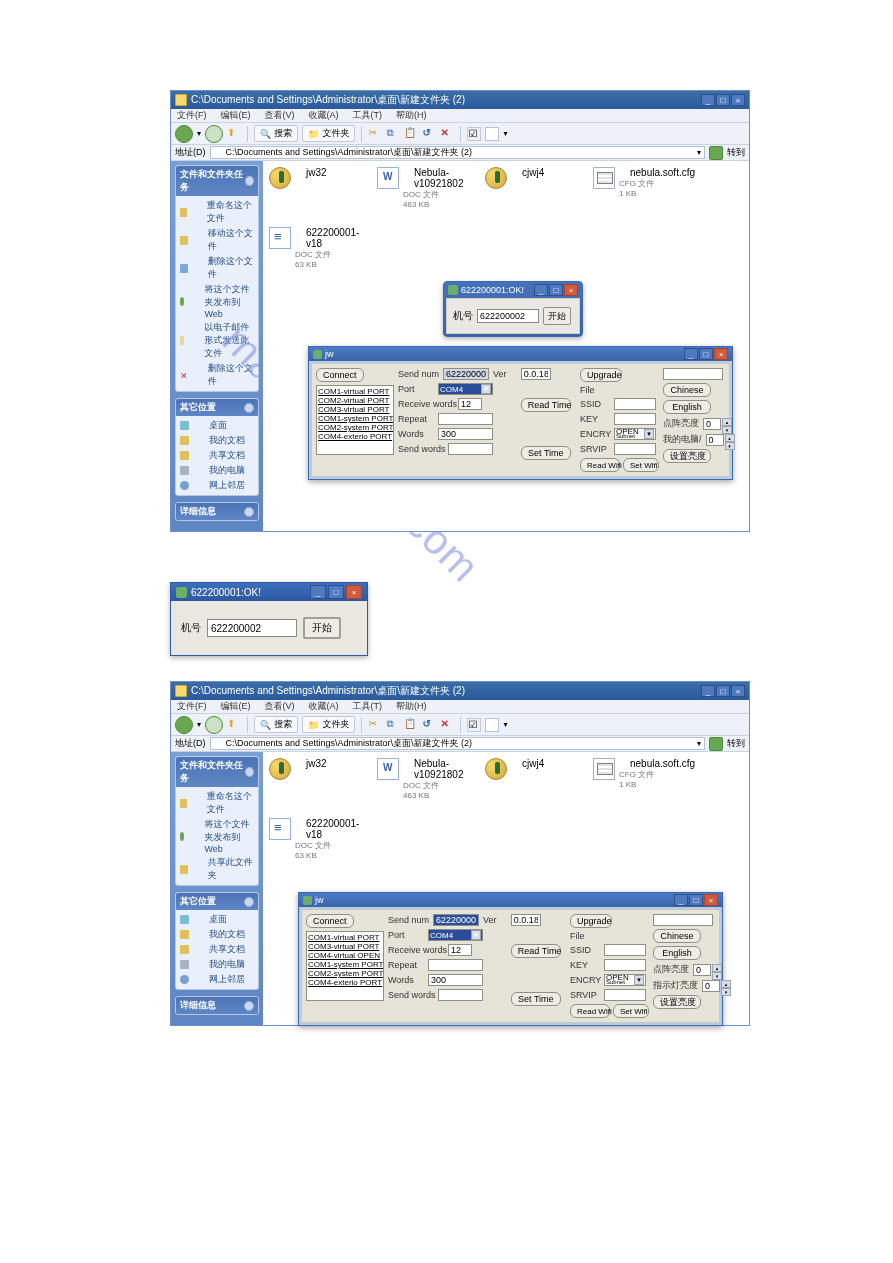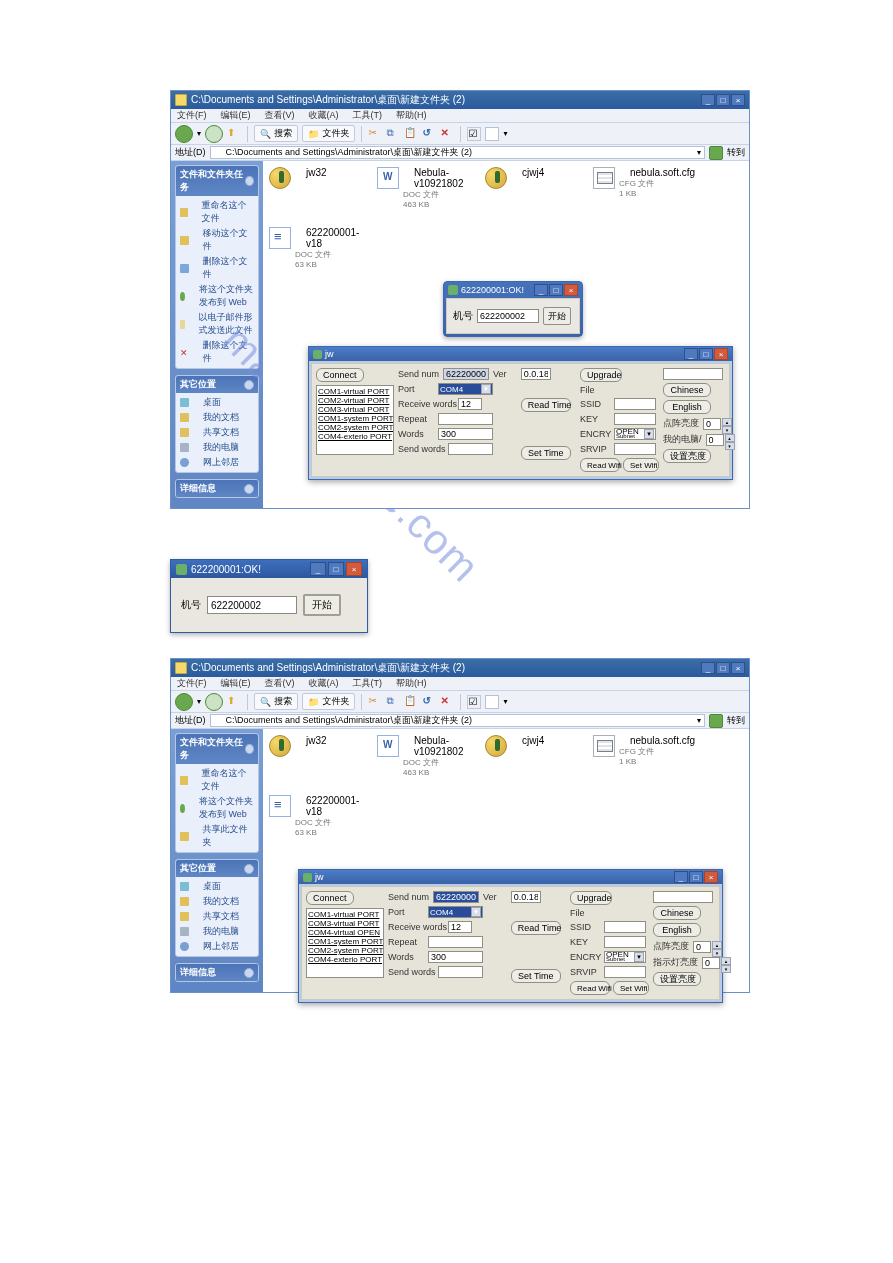--- a/index.html
+++ b/index.html
@@ -30,21 +30,21 @@
   .tool-bar .btn-txt{border:1px solid #c0c9dc;background:#f7f9fc;border-radius:2px;padding:1px 5px;display:flex;align-items:center;gap:3px;font-size:9px;}
   .addr-bar { background:#eef1f7;border-bottom:1px solid #c9d3e6;height:16px;display:flex;align-items:center;gap:4px;padding:0 4px;font-size:9px;}
   .addr-bar .addr-input {flex:1;background:#fff;border:1px solid #b5c1d7;height:13px;padding:0 3px;display:flex;align-items:center;gap:3px;}
   .addr-bar .go{width:14px;height:14px;background:#6aa84f;border-radius:2px;border:1px solid #4a8a3a;}
   .body-area{display:flex;min-height:300px;background:#fff;}
   .side-panel{width:92px;background:linear-gradient(#7a9fd6,#5f86c4);padding:4px;display:flex;flex-direction:column;gap:6px;}
   .side-box{background:#eaf0fb;border:1px solid #b7c7e2;border-radius:3px;overflow:hidden;}
   .side-box-h{background:linear-gradient(#4b74b8,#5f86c4);color:#fff;font-weight:bold;font-size:9px;padding:2px 4px;display:flex;align-items:center;justify-content:space-between;}
   .side-box-h .chev{width:10px;height:10px;border-radius:50%;background:#c9d7ef;border:1px solid #9db2d9;}
   .side-box-b{padding:3px 4px;display:flex;flex-direction:column;gap:2px;}
-  .side-link{color:#274e8c;font-size:9px;display:flex;align-items:center;gap:14px;}
+  .side-link{color:#274e8c;font-size:9px;display:flex;align-items:center;gap:20px;}
   .side-link .mini{width:9px;height:9px;border-radius:1px;}
   .content-area{flex:1;background:#fff;position:relative;padding:6px;}
   .file-row{display:flex;gap:18px;flex-wrap:wrap;}
   .file-item{display:flex;gap:4px;align-items:flex-start;width:90px;}
   .file-item .fico{width:22px;height:22px;flex-shrink:0;}
   .file-item .ftxt{display:flex;flex-direction:column;}
   .file-item .fname{font-size:10px;color:#000;padding-left:11px;}
   .file-item .fdet{font-size:8px;color:#777;}
   .exe-ico{background:radial-gradient(circle at 30% 30%,#f7d96c,#d4a83b);border-radius:50%;border:1px solid #a8862a;position:relative;}
   .exe-ico::after{content:"";position:absolute;top:3px;left:9px;width:5px;height:12px;background:#2f6a2f;border-radius:2px;}

